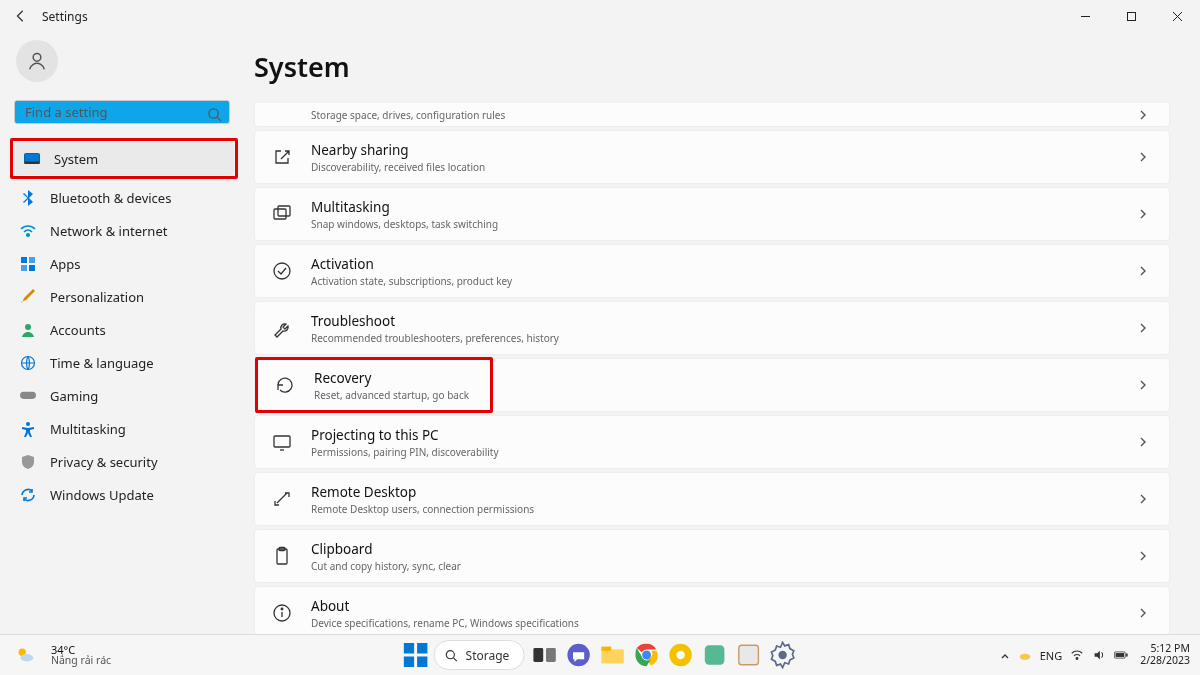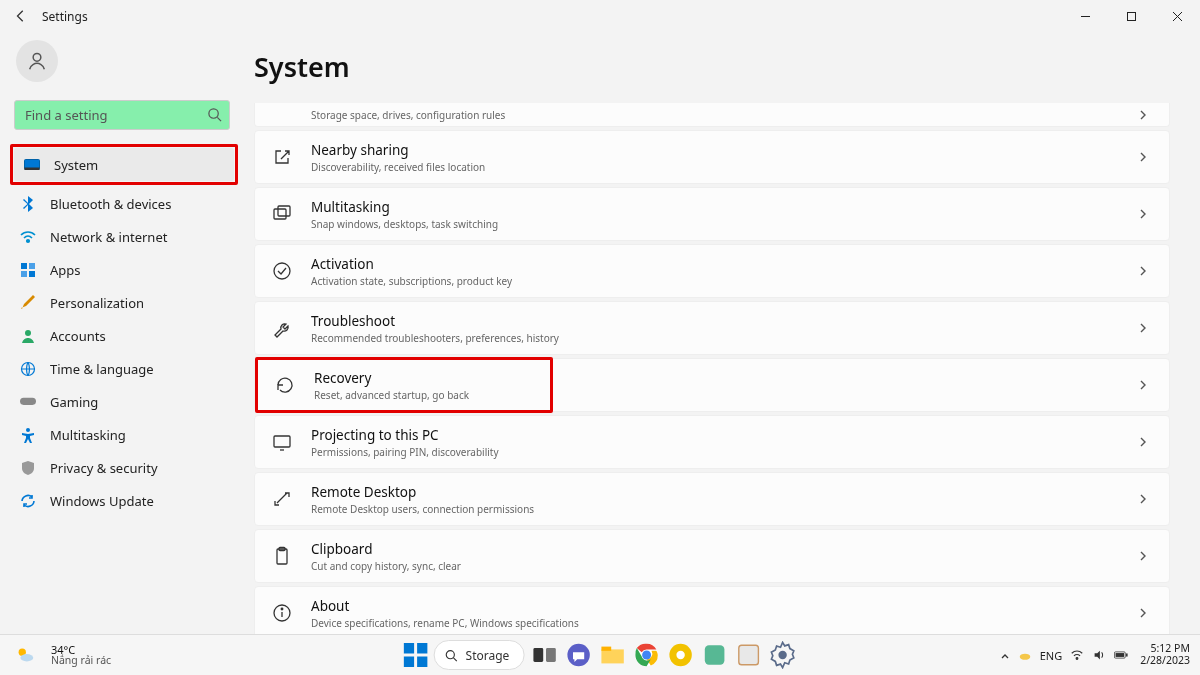--- a/index.html
+++ b/index.html
@@ -12,21 +12,21 @@
   .win-controls { margin-left:auto; display:flex; }
   .win-btn { width:46px; height:32px; display:flex; align-items:center; justify-content:center; }
   .win-btn svg { width:11px; height:11px; }
 
   
   .app-body { display:flex; height:602px; }
   .sidebar { width:246px; padding:8px 8px 0 10px; }
   .avatar { width:42px; height:42px; border-radius:50%; background:#e3e3e3; display:flex; align-items:center; justify-content:center; margin:0 0 18px 6px; }
   .avatar svg { width:22px; height:22px; color:#555; }
   .search-box { position:relative; margin:0 8px 14px 4px; }
-  .search-box input { width:100%; height:30px; border:1px solid #ccc; border-radius:3px; background:#86efac; padding:0 28px 0 10px; font-size:13px; color:#333; }
+  .search-box input { width:100%; height:24px; border:1px solid #ccc; border-radius:3px; background:#0ea5e9; padding:0 28px 0 10px; font-size:13px; color:#333; }
   .search-box input::placeholder { color:#555; }
   .search-box .sicon { position:absolute; right:8px; top:7px; width:15px; height:15px; color:#555; }
   .nav { list-style:none; }
   .nav-item { display:flex; align-items:center; height:33px; padding-left:10px; border-radius:3px; font-size:13px; color:#222; gap:14px; cursor:default; }
   .nav-item .icon { width:16px; height:16px; display:flex; align-items:center; justify-content:center; }
   .highlight-box { border:3px solid #e20000; border-radius:2px; padding:1px; margin-bottom:2px; }
   .nav-item.sel { background:#eaeaea; }
 
   
   .main { flex:1; padding:0 30px 0 8px; overflow:hidden; }
@@ -34,21 +34,21 @@
   .cards { display:flex; flex-direction:column; gap:3px; }
   .card { background:#fcfcfc; border:1px solid #eee; border-radius:4px; height:54px; display:flex; align-items:center; padding:0 20px 0 16px; }
   .card.cut-top { height:24px; border-top:none; border-radius:0 0 4px 4px; padding-top:0; }
   .card-icon { width:22px; height:22px; color:#333; display:flex; align-items:center; justify-content:center; margin-right:18px; }
   .card-icon svg { width:20px; height:20px; }
   .card-text { flex:1; }
   .card-title { font-size:13.5px; color:#111; }
   .card-sub { font-size:10px; color:#666; margin-top:1px; }
   .chev-right { width:12px; height:12px; color:#555; }
   .card-hl { border:3px solid #e20000; border-radius:2px; padding:0 0 0 0; }
-  .card-hl .card { border:none; height:50px; width:292px; }
+  .card-hl .card { border:none; height:50px; width:232px; }
   .card-hl-row { display:flex; align-items:center; background:#fcfcfc; border:1px solid #eee; border-radius:4px; height:54px; padding:0 20px 0 0; }
   .card-hl-row .chev-right { margin-left:auto; }
 
   
   .taskbar { position:absolute; left:0; bottom:0; width:1200px; height:41px; background:#f6f6f6; border-top:1px solid #ddd; display:flex; align-items:center; }
   .taskbar .weather { display:flex; align-items:center; gap:15px; padding-left:14px; }
   .weather-icon { width:22px; height:22px; }
   .weather-text { display:flex; flex-direction:column; line-height:1.05; }
   .weather-text .t1 { font-size:11px; color:#111; }
   .weather-text .t2 { font-size:10.5px; color:#555; }

